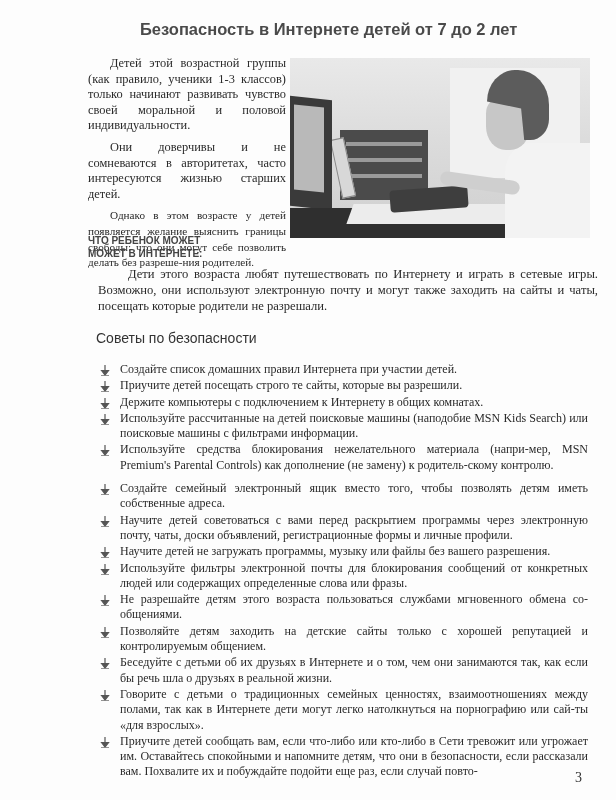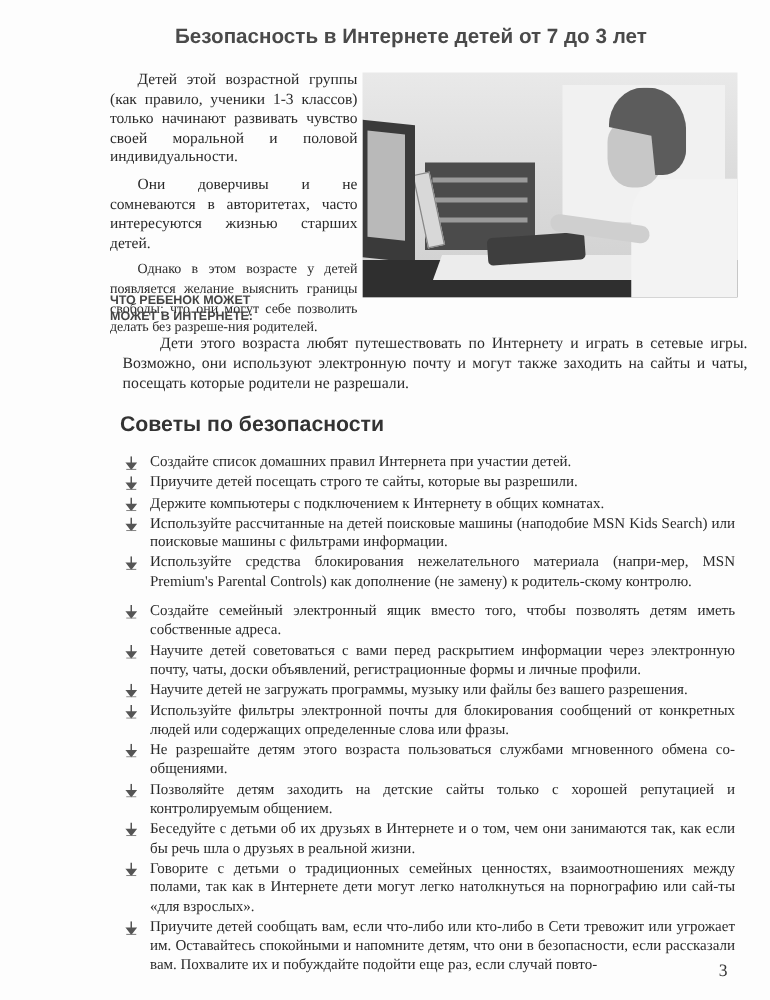--- a/index.html
+++ b/index.html
@@ -38,39 +38,39 @@
     position: absolute; left: 88px; top: 234px; width: 200px;
     font-family: "Liberation Sans", sans-serif; font-weight: bold;
     font-size: 10px; line-height: 13px; color: #444;
   }
   .para {
     position: absolute; left: 98px; top: 266px; width: 500px;
     font-size: 12.6px; line-height: 16.2px; text-align: justify; text-indent: 30px;
   }
   .section {
     position: absolute; left: 96px; top: 330px;
-    font-family: "Liberation Sans", sans-serif; font-weight: bold;
-    font-size: 17px; color: #333;
+    font-family: "Liberation Sans", sans-serif; font-weight: normal;
+    font-size: 14px; color: #333;
   }
   .tips { position: absolute; left: 96px; top: 362px; width: 492px; list-style: none; }
   .tips li {
     position: relative; padding-left: 24px;
     font-size: 12px; line-height: 15.3px; text-align: justify; margin-bottom: 1px;
   }
   .tips li.gap { margin-top: 8px; }
   .tips .bullet { position: absolute; left: 4px; top: 3px; width: 10px; height: 11px; }
   .pagenum {
     position: absolute; left: 575px; top: 770px;
     font-size: 14px; color: #333;
   }
 </style>
 </head>
 <body>
 
-<div class="title">Безопасность в Интернете детей от 7 до 3 лет</div>
+<div class="title">Безопасность в Интернете детей от 7 до 2 лет</div>
 
 <div class="intro">
   <p>Детей этой возрастной группы (как правило, ученики 1-3 классов) только начинают развивать чувство своей моральной и половой индивидуальности.</p>
   <p>Они доверчивы и не сомневаются в авторитетах, часто интересуются жизнью старших детей.</p>
   <p class="small">Однако в этом возрасте у детей появляется желание выяснить границы свободы: что они могут себе позволить делать без разреше-ния родителей.</p>
 </div>
 
 <div class="photo">
   <div class="window"></div>
   <div class="shelf">
@@ -120,21 +120,21 @@
         <path d="M5 0 L5 8 M1.5 5.5 L5 10 L8.5 5.5 Z" stroke="#555" stroke-width="1.2" fill="#555"></path>
         <path d="M1 10.5 H9" stroke="#777" stroke-width="0.8"></path>
       </svg><span>Используйте средства блокирования нежелательного материала (напри-мер, MSN Premium's Parental Controls) как дополнение (не замену) к родитель-скому контролю.</span></li>
   <li class="gap"><svg class="bullet" viewBox="0 0 10 11">
         <path d="M5 0 L5 8 M1.5 5.5 L5 10 L8.5 5.5 Z" stroke="#555" stroke-width="1.2" fill="#555"></path>
         <path d="M1 10.5 H9" stroke="#777" stroke-width="0.8"></path>
       </svg><span>Создайте семейный электронный ящик вместо того, чтобы позволять детям иметь собственные адреса.</span></li>
   <li><svg class="bullet" viewBox="0 0 10 11">
         <path d="M5 0 L5 8 M1.5 5.5 L5 10 L8.5 5.5 Z" stroke="#555" stroke-width="1.2" fill="#555"></path>
         <path d="M1 10.5 H9" stroke="#777" stroke-width="0.8"></path>
-      </svg><span>Научите детей советоваться с вами перед раскрытием информации через электронную почту, чаты, доски объявлений, регистрационные формы и личные профили.</span></li>
+      </svg><span>Научите детей советоваться с вами перед раскрытием программы через электронную почту, чаты, доски объявлений, регистрационные формы и личные профили.</span></li>
   <li><svg class="bullet" viewBox="0 0 10 11">
         <path d="M5 0 L5 8 M1.5 5.5 L5 10 L8.5 5.5 Z" stroke="#555" stroke-width="1.2" fill="#555"></path>
         <path d="M1 10.5 H9" stroke="#777" stroke-width="0.8"></path>
       </svg><span>Научите детей не загружать программы, музыку или файлы без вашего разрешения.</span></li>
   <li><svg class="bullet" viewBox="0 0 10 11">
         <path d="M5 0 L5 8 M1.5 5.5 L5 10 L8.5 5.5 Z" stroke="#555" stroke-width="1.2" fill="#555"></path>
         <path d="M1 10.5 H9" stroke="#777" stroke-width="0.8"></path>
       </svg><span>Используйте фильтры электронной почты для блокирования сообщений от конкретных людей или содержащих определенные слова или фразы.</span></li>
   <li><svg class="bullet" viewBox="0 0 10 11">
         <path d="M5 0 L5 8 M1.5 5.5 L5 10 L8.5 5.5 Z" stroke="#555" stroke-width="1.2" fill="#555"></path>

